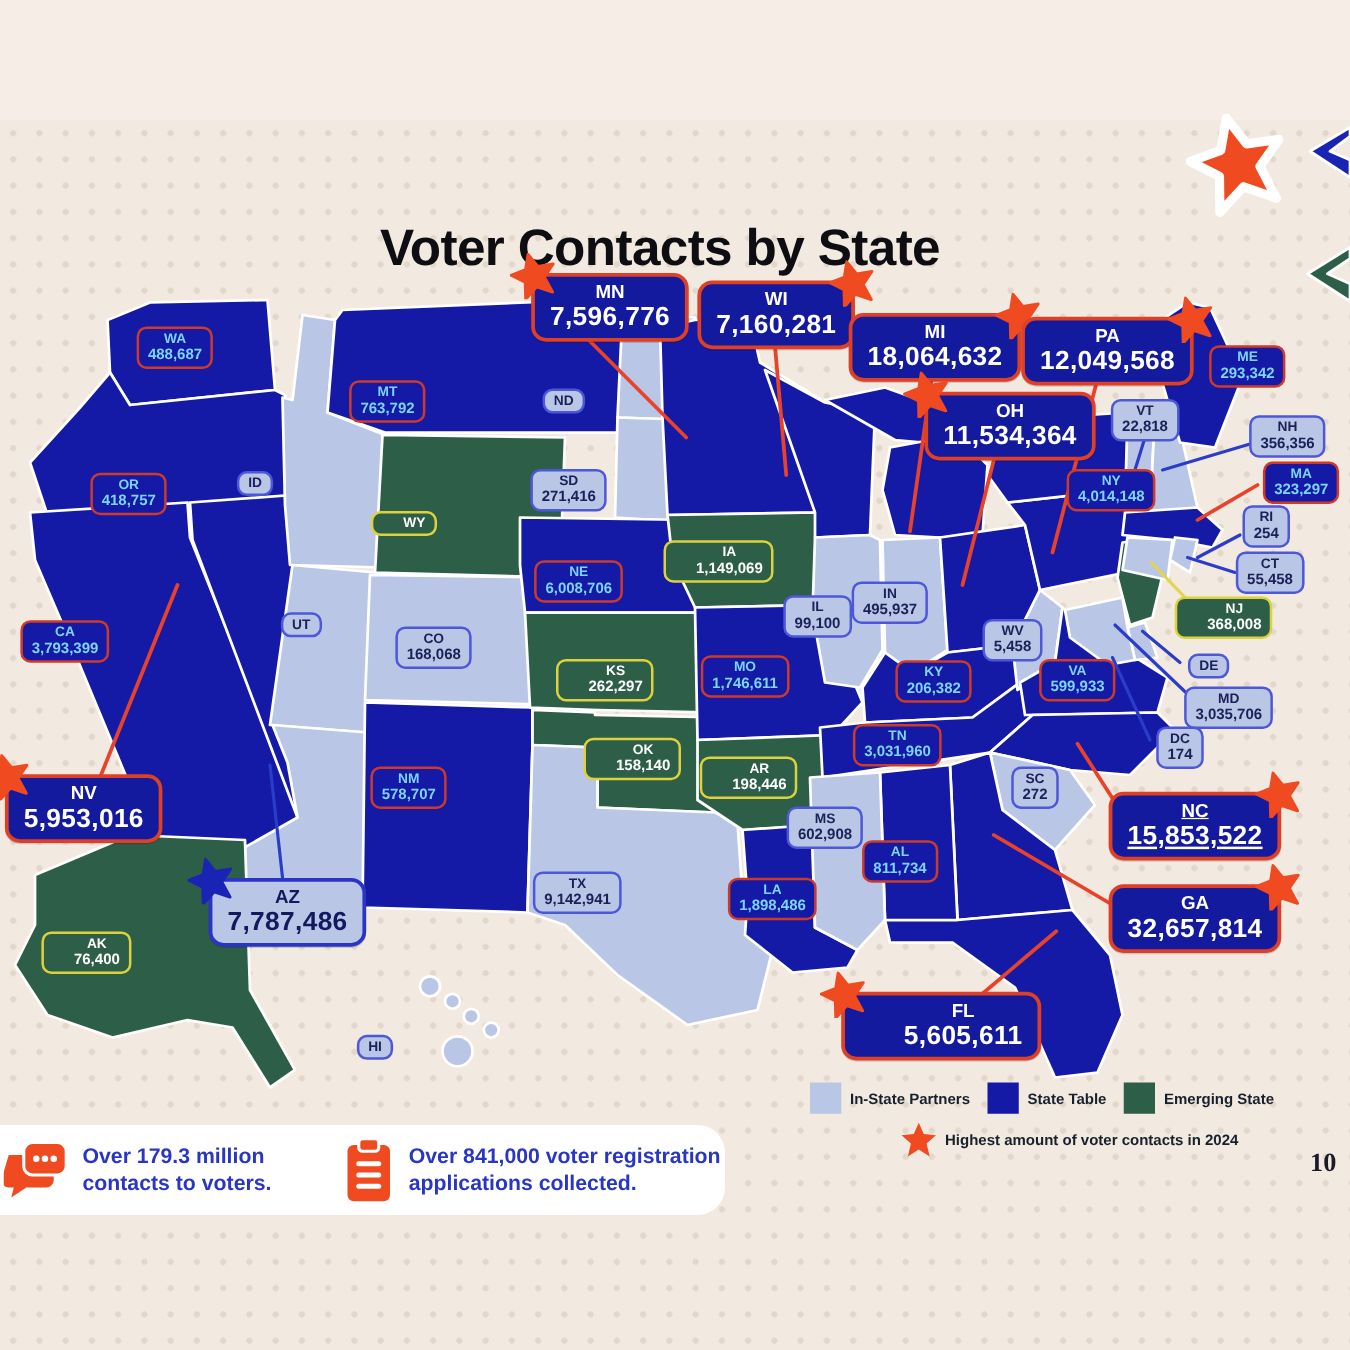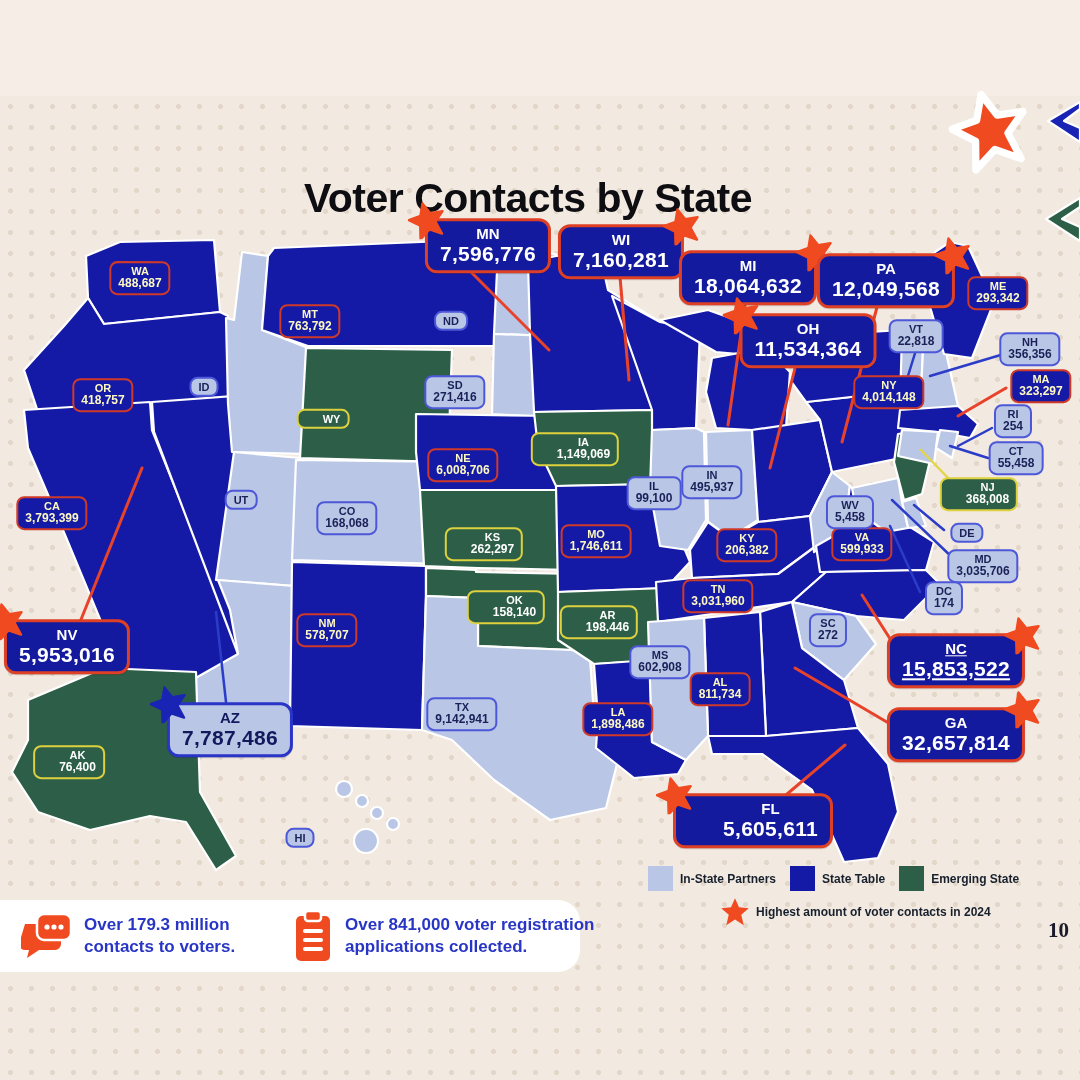--- a/index.html
+++ b/index.html
@@ -13,21 +13,21 @@
         transform:translateX(-12px);font-size:41px;font-weight:800;color:#0d0d12;
         letter-spacing:-0.5px;}
   svg.map{position:absolute;left:0;top:0;width:1080px;height:1080px;}
   svg.map polygon,svg.map circle{stroke:#ffffff;stroke-width:2.2;stroke-linejoin:round;}
   
   .slabel{position:absolute;transform:translate(-50%,-50%);border-radius:8px;
         text-align:center;padding:2px 7px;line-height:1.12;white-space:nowrap;
         font-weight:700;}
   .slabel .abbr{font-size:11px;}
   .slabel .val{font-size:12px;}
-  .slabel.cat-dark{background:#141aa6;border:2px solid #cf3a28;color:#fef9c3;}
+  .slabel.cat-dark{background:#141aa6;border:2px solid #cf3a28;color:#7dd3fc;}
   .slabel.cat-light{background:#b9c6e6;border:2px solid #4d58d8;color:#1b2158;}
   .slabel.cat-green{background:#2d5f48;border:2px solid #ddd23e;color:#fff;padding-left:24px;}
   
   .callout{position:absolute;transform:translate(-50%,-50%);border-radius:12px;
         text-align:center;padding:4px 12px;line-height:1.15;white-space:nowrap;
         font-weight:800;background:#131a9e;border:3px solid #de4026;color:#fff;
         box-shadow:0 1px 0 rgba(0,0,0,.15);}
   .callout .abbr{font-size:15px;}
   .callout .val{font-size:21px;letter-spacing:.3px;}
   .callout.style-light{background:#b9c6e6;border:3px solid #2a35c8;color:#14195e;}
@@ -41,21 +41,21 @@
   .legend-items{display:flex;align-items:center;gap:14px;}
   .legend-item{display:flex;align-items:center;gap:7px;}
   .swatch{width:25px;height:25px;flex:0 0 auto;}
   .legend-label{font-weight:700;font-size:12px;color:#17202c;}
   .legend-star-row{display:flex;align-items:center;gap:6px;margin-left:72px;}
   .legend-star-row svg{width:30px;height:30px;}
   .legend-note{font-weight:800;font-size:12px;color:#17202c;}
   
   .stats-card{position:absolute;left:0;top:900px;width:580px;height:72px;
         background:#ffffff;border-radius:0 22px 22px 0;display:flex;
-        align-items:center;gap:18px;padding-left:21px;box-sizing:border-box;}
+        align-items:center;gap:18px;padding-left:3px;box-sizing:border-box;}
   .stat{display:flex;align-items:center;gap:11px;}
   .stat-text{font-weight:800;font-size:17px;color:#2936c5;line-height:1.3;}
   .stat:nth-child(1) .stat-text{width:190px;}
   .stat:nth-child(2) .stat-text{width:272px;}
   .page-number{position:absolute;left:1048px;top:918px;font-family:"Liberation Serif",serif;
         font-size:21px;font-weight:700;color:#1a1a2a;}
 </style>
 </head>
 <body>
 
@@ -255,21 +255,21 @@
       <div class="val">811,734</div>
     </div>
     <div class="slabel cat-light" style="left: 828px; top: 630px;">
       <div class="abbr">SC</div>
       <div class="val">272</div>
     </div>
     <div class="slabel cat-dark" style="left: 862px; top: 544px;">
       <div class="abbr">VA</div>
       <div class="val">599,933</div>
     </div>
-    <div class="slabel cat-light" style="left: 810px; top: 512px; margin-left: 40px;">
+    <div class="slabel cat-light" style="left: 810px; top: 512px;">
       <div class="abbr">WV</div>
       <div class="val">5,458</div>
     </div>
     <div class="slabel cat-dark" style="left: 889px; top: 392px;">
       <div class="abbr">NY</div>
       <div class="val">4,014,148</div>
     </div>
     <div class="slabel cat-light" style="left: 916px; top: 336px;">
       <div class="abbr">VT</div>
       <div class="val">22,818</div>

